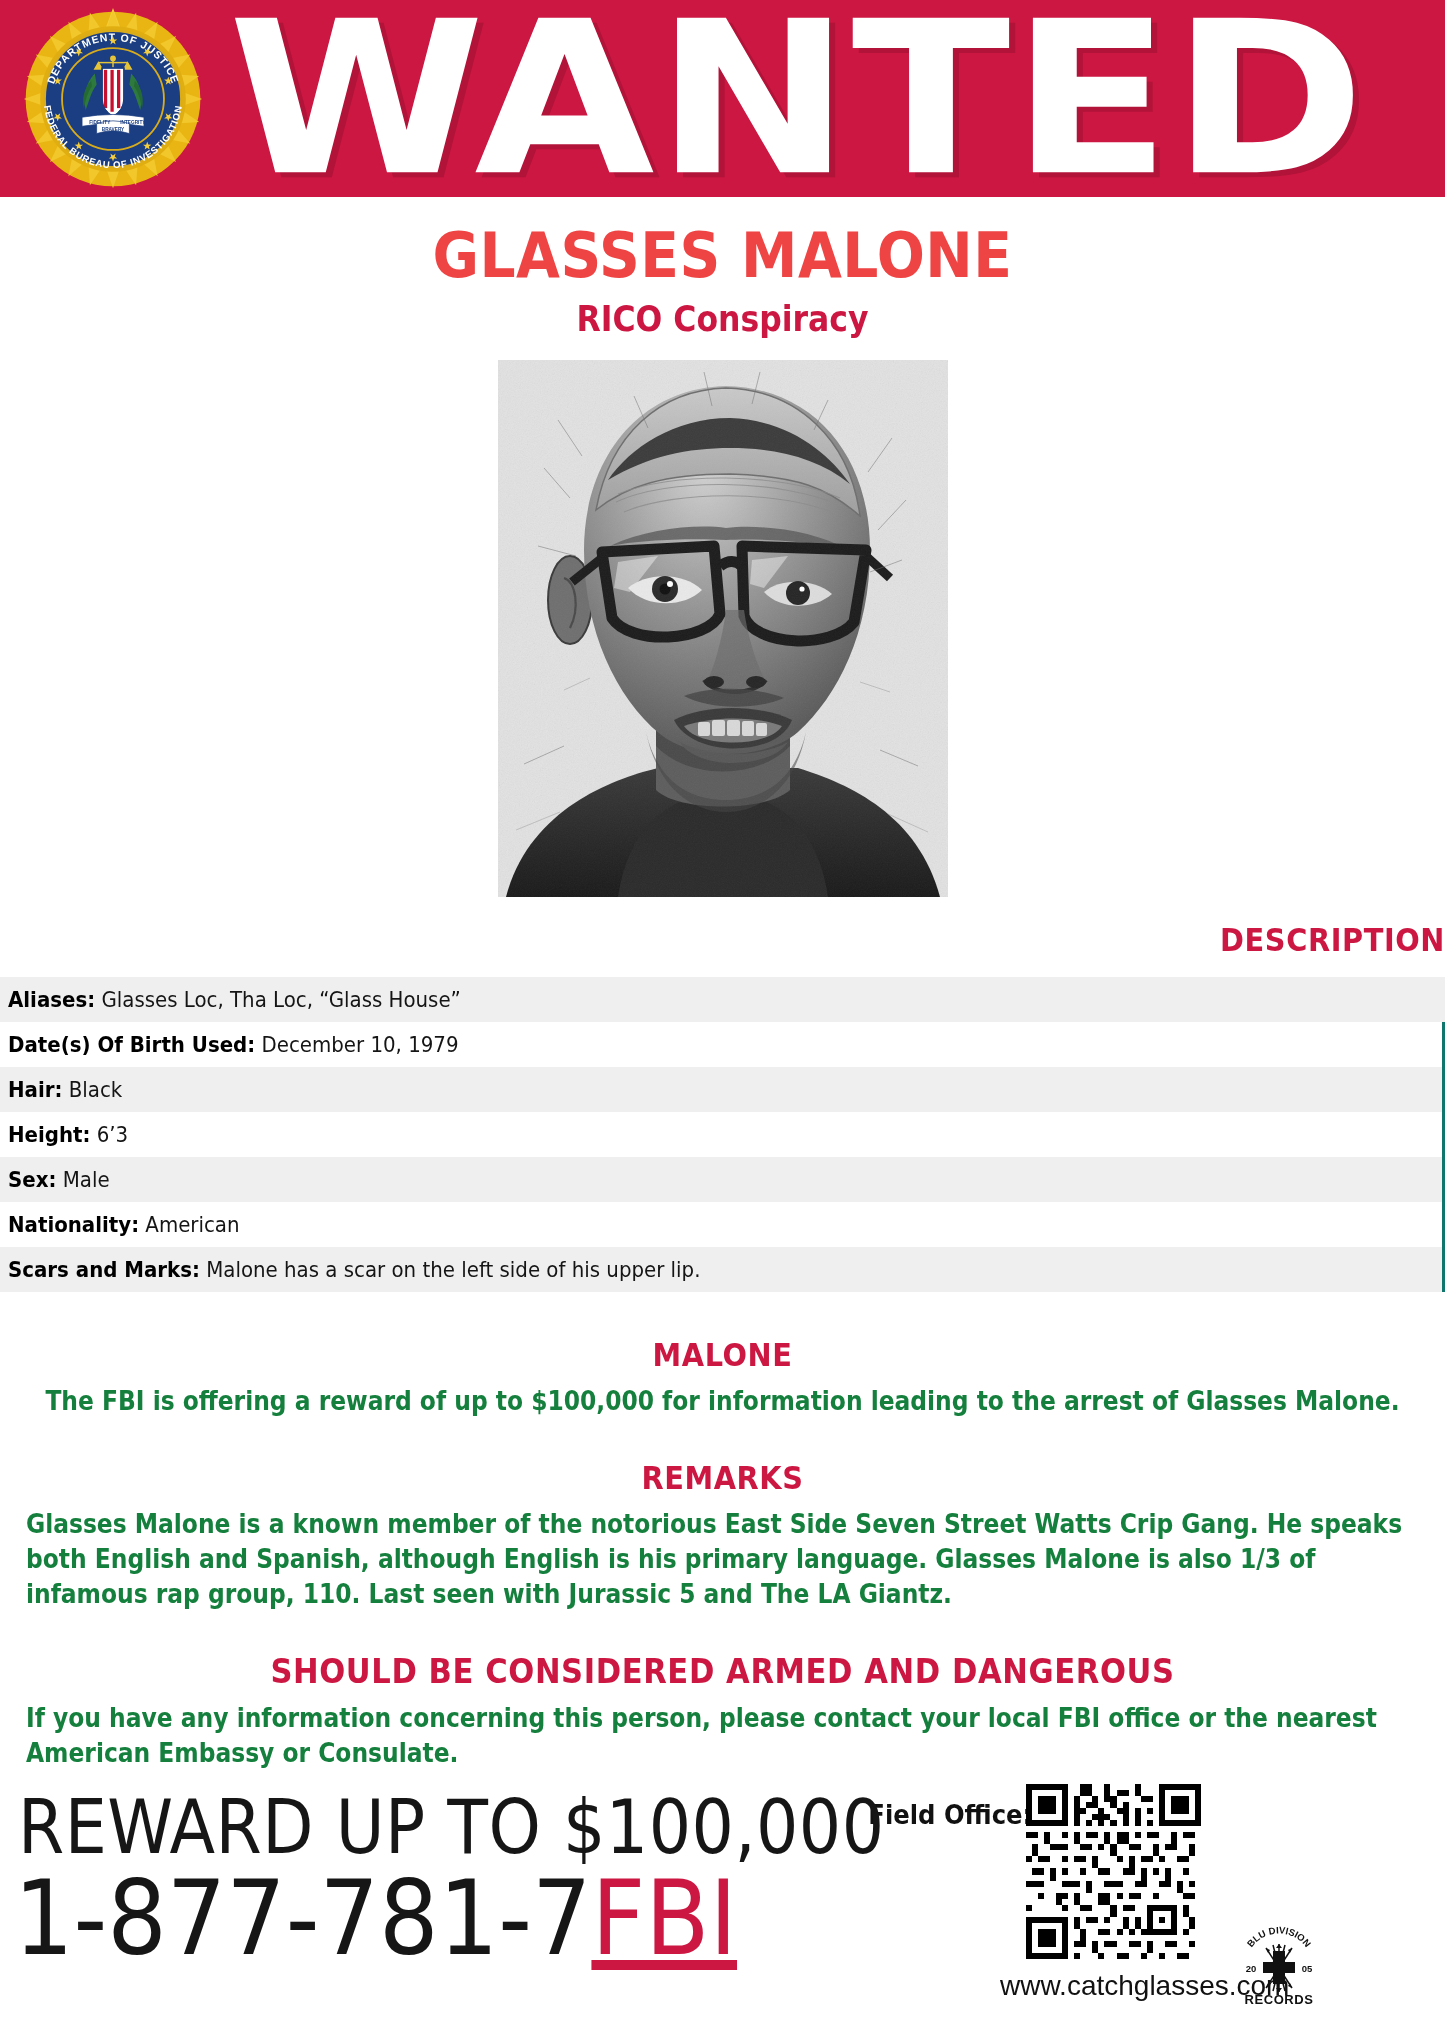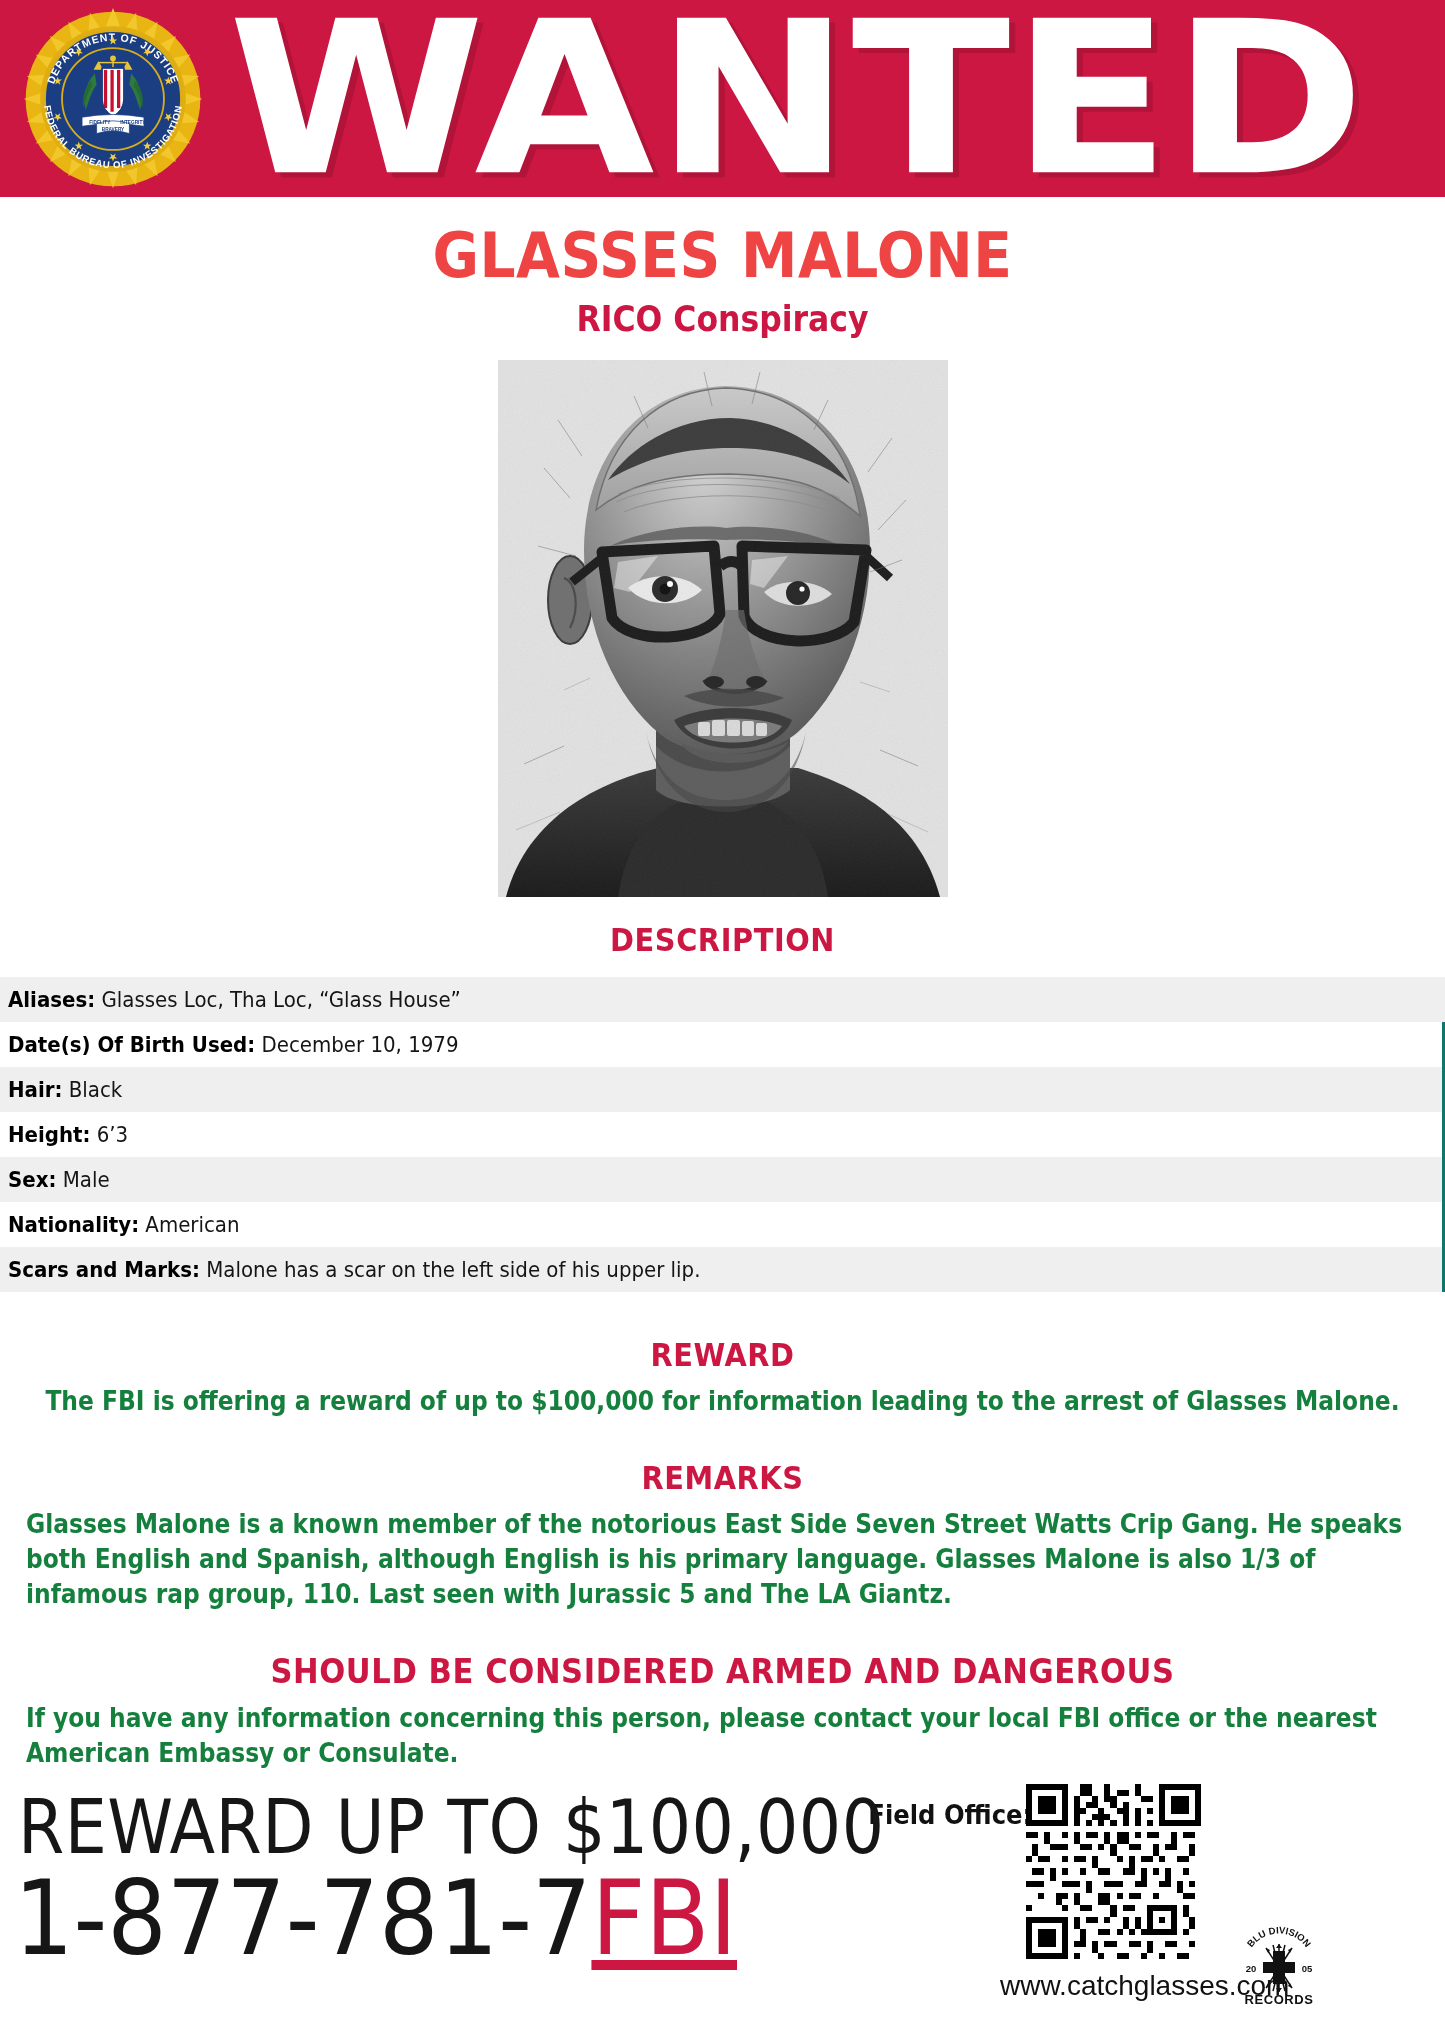--- a/index.html
+++ b/index.html
@@ -91,21 +91,21 @@
 
   
   .section-title {
     text-align: center;
     color: #CC1742;
     font-family: "Liberation Sans Narrow", "DejaVu Sans Condensed", "Liberation Sans", sans-serif;
     font-weight: bold;
     font-size: 32px;
     letter-spacing: 0.6px;
   }
-  .section-title.desc { margin-top: 24px; margin-bottom: 18px; }
+  .section-title.desc { margin-top: 24px; margin-bottom: 18px; text-align: right; }
   .section-title.reward-t { margin-top: 44px; margin-bottom: 10px; }
   .section-title.remarks-t { margin-top: 40px; margin-bottom: 10px; }
   .section-title.danger-t {
     margin-top: 40px; margin-bottom: 10px;
     font-size: 34px;
   }
 
   
   .desc-table {
     width: 1445px;
@@ -610,21 +610,21 @@
           <span>Malone has a scar on the left side of his upper lip.</span>
         </td>
         <td class="right-cell">
           
           
         </td>
       </tr>
     </tbody>
   </table>
 
-  <div class="section-title reward-t">REWARD</div>
+  <div class="section-title reward-t">MALONE</div>
   <div class="body-line centered">The FBI is offering a reward of up to $100,000 for information leading to the arrest of Glasses Malone.</div>
 
   <div class="section-title remarks-t">REMARKS</div>
   <div class="body-line">Glasses Malone is a known member of the notorious East Side Seven Street Watts Crip Gang. He speaks both English and Spanish, although English is his primary language. Glasses Malone is also 1/3 of infamous rap group, 110. Last seen with Jurassic 5 and The LA Giantz.</div>
 
   <div class="section-title danger-t">SHOULD BE CONSIDERED ARMED AND DANGEROUS</div>
   <div class="body-line">If you have any information concerning this person, please contact your local FBI office or the nearest American Embassy or Consulate.</div>
 
   <div class="field-office">
     <span class="fo-lbl">Field Office:</span>

